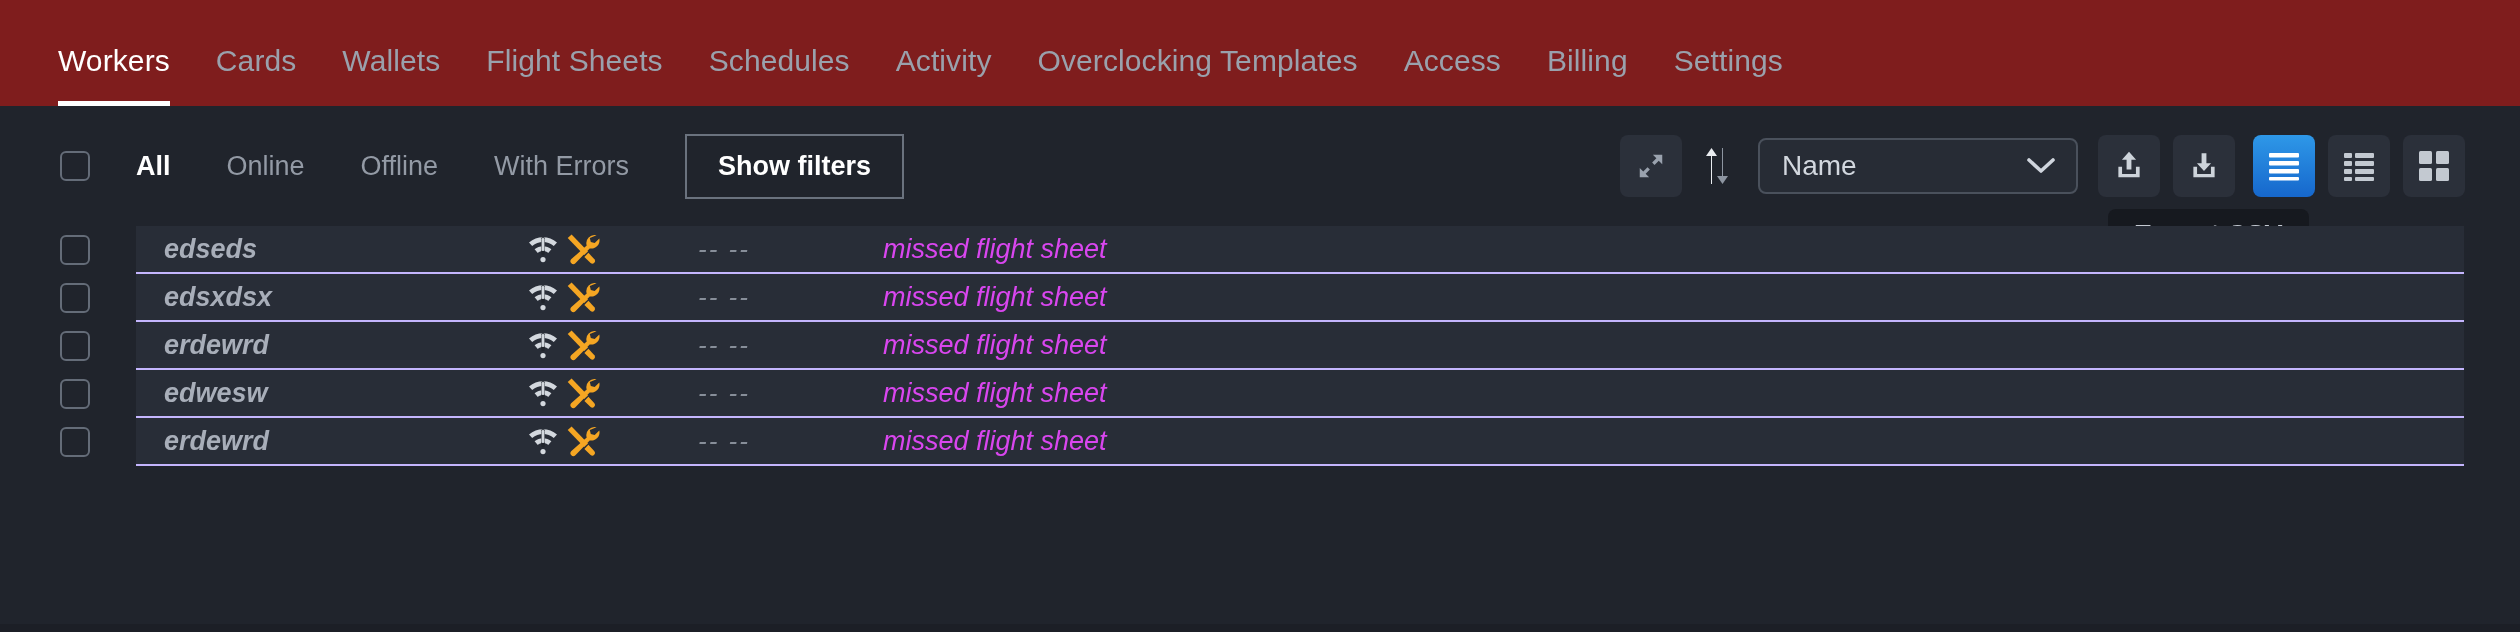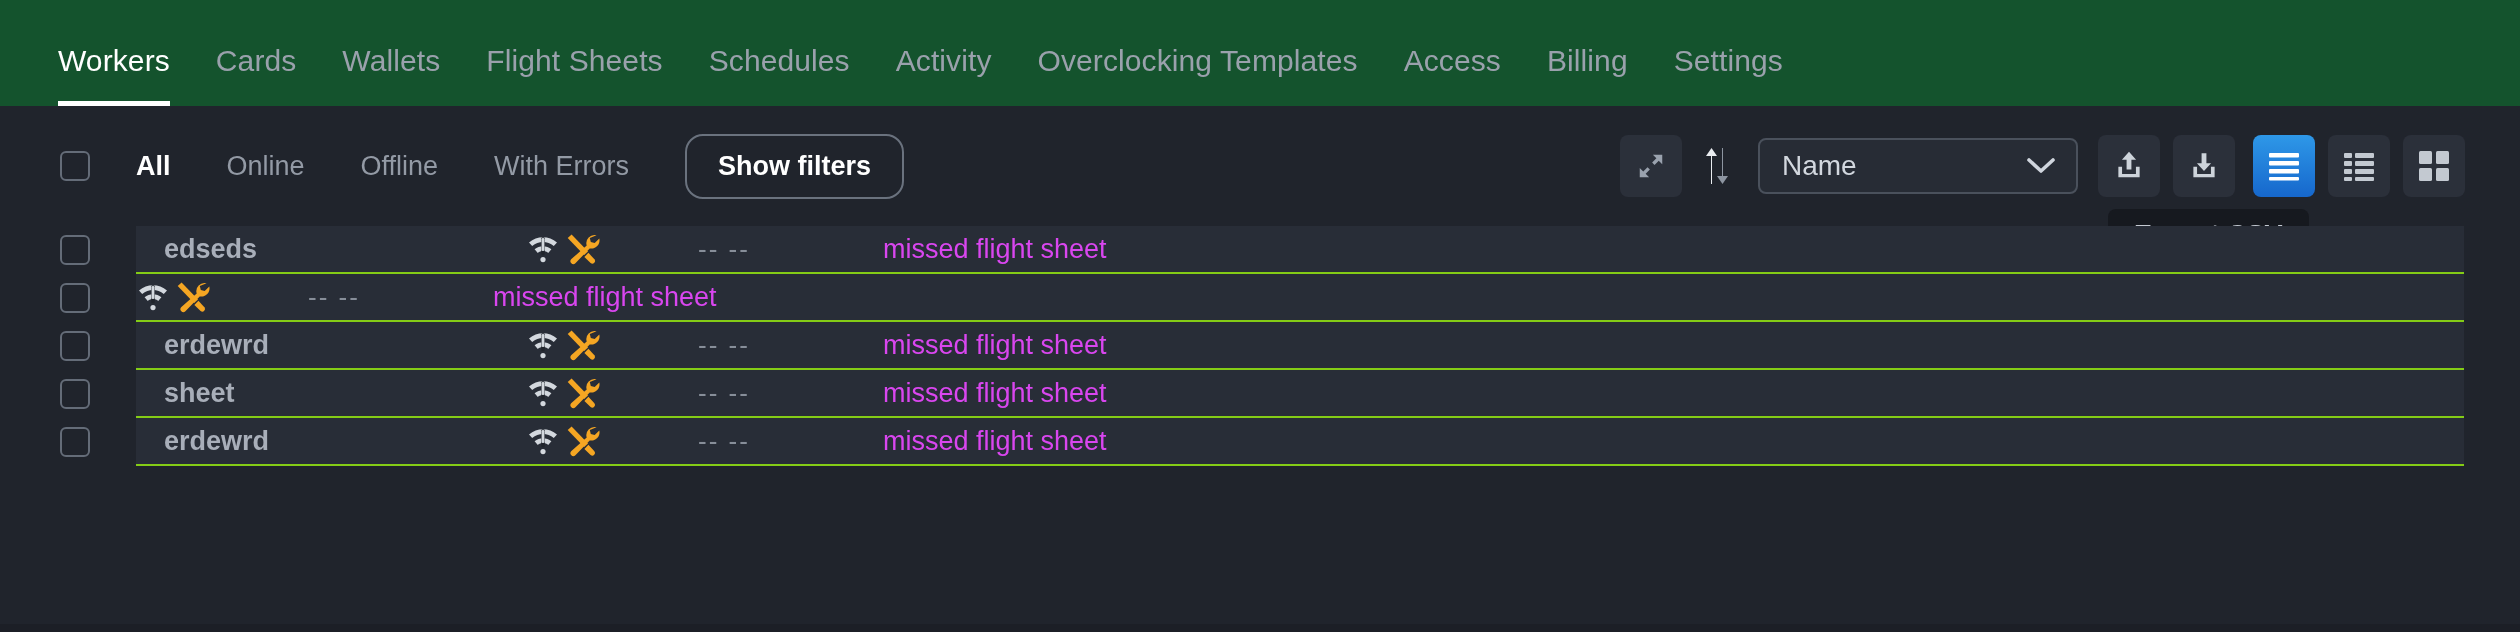--- a/index.html
+++ b/index.html
@@ -9,21 +9,21 @@
     height: 632px;
     overflow: hidden;
     background: #20242c;
     font-family: "Liberation Sans", sans-serif;
     -webkit-font-smoothing: antialiased;
   }
 
   
   .tabbar {
     height: 106px;
-    background: #14532d;
+    background: #7f1d1d;
     display: flex;
     align-items: flex-end;
     padding-left: 58px;
     position: relative;
   }
   .tabbar-inner {
     display: flex;
     align-items: flex-end;
     gap: 0;
   }
@@ -83,21 +83,21 @@
     padding: 0 28px;
     cursor: pointer;
     white-space: nowrap;
   }
   .filter-link:first-child { padding-left: 0; }
   .filter-link.active { color: #ffffff; font-weight: 700; }
 
   .show-filters {
     margin-left: 28px;
     border: 2px solid #6a727e;
-    border-radius: 18px;
+    border-radius: 0;
     background: transparent;
     color: #ffffff;
     font-weight: 700;
     font-size: 27px;
     padding: 17px 31px;
     cursor: pointer;
     font-family: "Liberation Sans", sans-serif;
     line-height: 1;
     white-space: nowrap;
   }
@@ -192,25 +192,26 @@
     border-radius: 6px;
     background: transparent;
     cursor: pointer;
     flex: none;
     margin-right: 46px;
   }
   .row-body {
     flex: 1;
     height: 48px;
     background: #282d37;
-    border-bottom: 2px solid #84cc16;
+    border-bottom: 2px solid #c4b5fd;
     display: flex;
     align-items: center;
     margin-right: 56px;
     max-width: 2340px;
+    font-style: italic;
   }
   .cell-name {
     width: 390px;
     padding-left: 28px;
     color: #a8aeb9;
     font-size: 27px;
     font-weight: 700;
     white-space: nowrap;
     overflow: hidden;
   }
@@ -392,20 +393,21 @@
               </g>
             </svg>
           </div>
           <div class="cell-dash">-- --</div>
           <div class="cell-msg">missed flight sheet</div>
         </div>
       </div>
       <div class="row">
         <div class="row-check"></div>
         <div class="row-body">
+          <div class="cell-name">edsxdsx</div>
           <div class="cell-icons">
             <svg width="34" height="30" viewBox="0 0 34 30">
               <g fill="#d3d8de">
                 <path d="M3 8.5C7 5 12 3.2 17 3.2s10 1.8 14 5.3l-3.2 3.6C24.6 9.3 20.9 8 17 8S9.4 9.3 6.2 12.1z"></path>
                 <path d="M8.6 15.3c2.4-2 5.3-3.1 8.4-3.1s6 1.1 8.4 3.1l-3.2 3.6c-1.5-1.2-3.3-1.8-5.2-1.8s-3.7.6-5.2 1.8z"></path>
                 <rect x="15.3" y="3.2" width="3.4" height="18" rx="1.2" fill="#20242c"></rect>
                 <rect x="15.6" y="4" width="2.8" height="13" rx="1.2"></rect>
                 <circle cx="17" cy="25.6" r="2.6"></circle>
               </g>
             </svg>
@@ -443,21 +445,21 @@
               </g>
             </svg>
           </div>
           <div class="cell-dash">-- --</div>
           <div class="cell-msg">missed flight sheet</div>
         </div>
       </div>
       <div class="row">
         <div class="row-check"></div>
         <div class="row-body">
-          <div class="cell-name">sheet</div>
+          <div class="cell-name">edwesw</div>
           <div class="cell-icons">
             <svg width="34" height="30" viewBox="0 0 34 30">
               <g fill="#d3d8de">
                 <path d="M3 8.5C7 5 12 3.2 17 3.2s10 1.8 14 5.3l-3.2 3.6C24.6 9.3 20.9 8 17 8S9.4 9.3 6.2 12.1z"></path>
                 <path d="M8.6 15.3c2.4-2 5.3-3.1 8.4-3.1s6 1.1 8.4 3.1l-3.2 3.6c-1.5-1.2-3.3-1.8-5.2-1.8s-3.7.6-5.2 1.8z"></path>
                 <rect x="15.3" y="3.2" width="3.4" height="18" rx="1.2" fill="#20242c"></rect>
                 <rect x="15.6" y="4" width="2.8" height="13" rx="1.2"></rect>
                 <circle cx="17" cy="25.6" r="2.6"></circle>
               </g>
             </svg>

